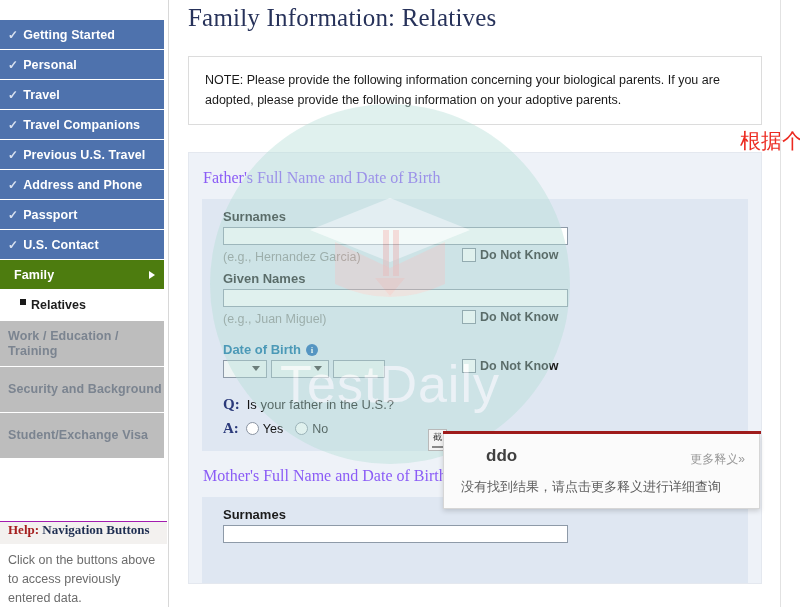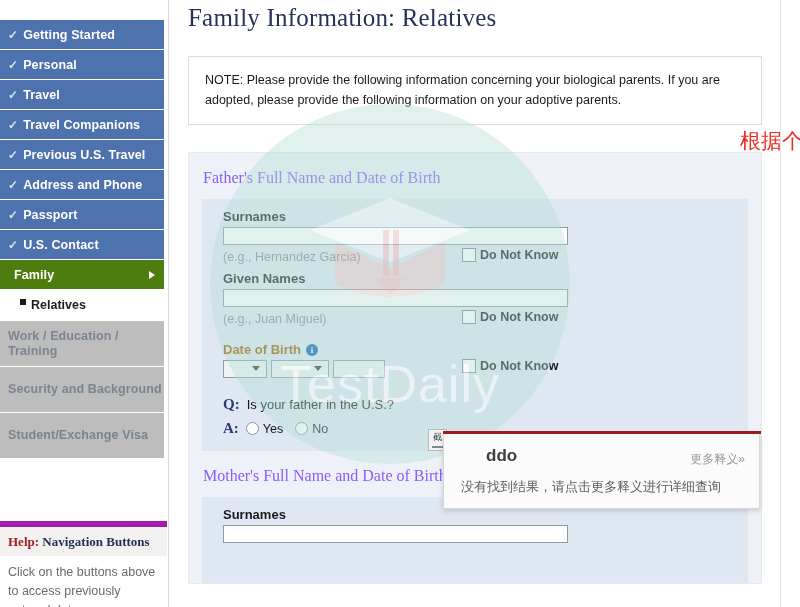--- a/index.html
+++ b/index.html
@@ -98,22 +98,22 @@
     line-height: 15px;
   }
 
   
   #help-panel {
     position: absolute; left: 0; top: 521px;
     width: 167px;
   }
   #help-panel .help-head {
     background: #f3f1ef;
-    border-top: 6px solid #a21caf;
-    padding: 7px 8px 6px 8px;
+    border-top: 1px solid #a21caf;
+    padding: 0 8px 6px 8px;
     font-family: "Liberation Serif", serif;
     font-size: 13px;
     font-weight: bold;
   }
   #help-panel .help-head .hl-red { color: #a52020; }
   #help-panel .help-head .hl-nav { color: #1f2f52; }
   #help-panel .help-body {
     background: #ffffff;
     padding: 7px 8px 0 8px;
     color: #6b6b6b;
@@ -207,21 +207,21 @@
     margin-right: 4px;
     flex: none;
   }
 
   
   .dob-label-row {
     display: flex; align-items: center;
     margin: 9px 0 3px 21px;
   }
   .dob-label-row .lbl {
-    font-size: 13px; font-weight: bold; color: #a16207;
+    font-size: 13px; font-weight: bold; color: #0369a1;
   }
   .info-icon {
     width: 12px; height: 12px;
     border-radius: 50%;
     background: #1462b4;
     color: #ffffff;
     font-size: 9px;
     font-weight: bold;
     font-family: "Liberation Serif", serif;
     display: flex; align-items: center; justify-content: center;

